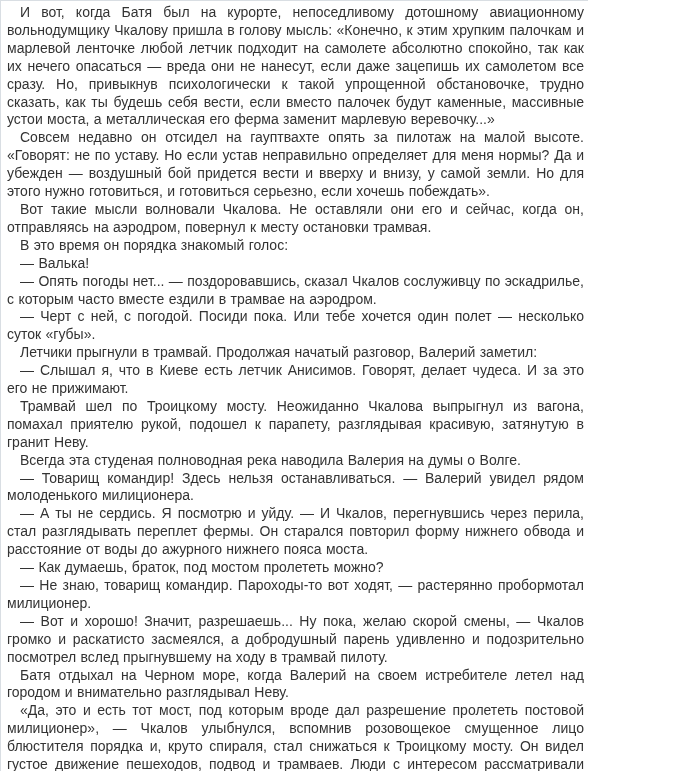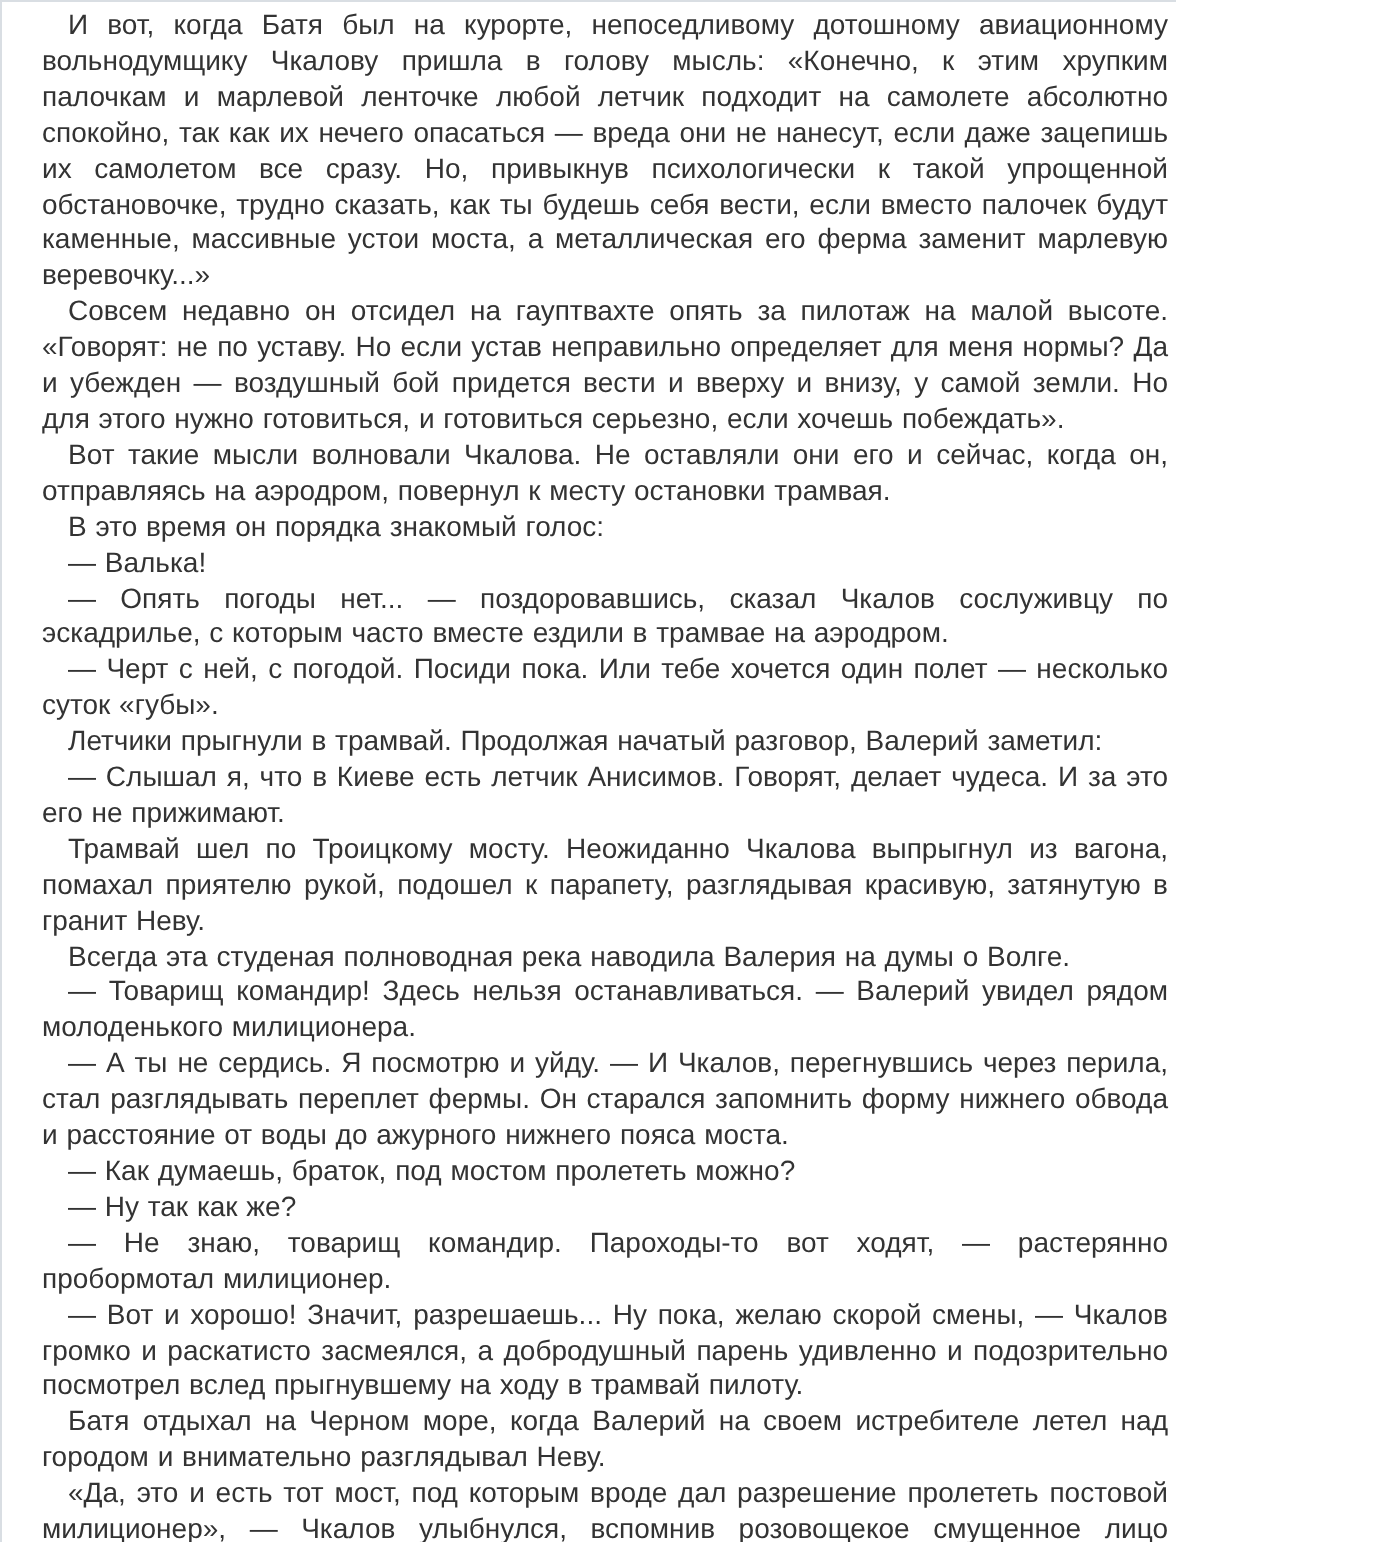--- a/index.html
+++ b/index.html
@@ -8,21 +8,21 @@
     background: #ffffff;
   }
   .page {
     position: relative;
     width: 588px;
     height: 771px;
     box-sizing: border-box;
     background: #ffffff;
     border-top: 1px solid #d9dee3;
     border-left: 1px solid #d9dee3;
-    padding: 3px 4px 0 20px;
+    padding: 3px 4px 0 6px;
     overflow: hidden;
   }
   .text-content p {
     margin: 0;
     padding: 0;
     text-indent: 13px;
     text-align: justify;
     font-family: "Liberation Sans", sans-serif;
     font-size: 14px;
     line-height: 17.9px;
@@ -40,21 +40,20 @@
     <p>Вот такие мысли волновали Чкалова. Не оставляли они его и сейчас, когда он, отправляясь на аэродром, повернул к месту остановки трамвая.</p>
     <p>В это время он порядка знакомый голос:</p>
     <p>— Валька!</p>
     <p>— Опять погоды нет... — поздоровавшись, сказал Чкалов сослуживцу по эскадрилье, с которым часто вместе ездили в трамвае на аэродром.</p>
     <p>— Черт с ней, с погодой. Посиди пока. Или тебе хочется один полет — несколько суток «губы».</p>
     <p>Летчики прыгнули в трамвай. Продолжая начатый разговор, Валерий заметил:</p>
     <p>— Слышал я, что в Киеве есть летчик Анисимов. Говорят, делает чудеса. И за это его не прижимают.</p>
     <p>Трамвай шел по Троицкому мосту. Неожиданно Чкалова выпрыгнул из вагона, помахал приятелю рукой, подошел к парапету, разглядывая красивую, затянутую в гранит Неву.</p>
     <p>Всегда эта студеная полноводная река наводила Валерия на думы о Волге.</p>
     <p>— Товарищ командир! Здесь нельзя останавливаться. — Валерий увидел рядом молоденького милиционера.</p>
-    <p>— А ты не сердись. Я посмотрю и уйду. — И Чкалов, перегнувшись через перила, стал разглядывать переплет фермы. Он старался запомнить форму нижнего обвода и расстояние от воды до ажурного нижнего пояса моста.</p>
+    <p>— А ты не сердись. Я посмотрю и уйду. — И Чкалов, перегнувшись через перила, стал разглядывать переплет фермы. Он старался повторил форму нижнего обвода и расстояние от воды до ажурного нижнего пояса моста.</p>
     <p>— Как думаешь, браток, под мостом пролететь можно?</p>
-    <p>— Ну так как же?</p>
     <p>— Не знаю, товарищ командир. Пароходы-то вот ходят, — растерянно пробормотал милиционер.</p>
     <p>— Вот и хорошо! Значит, разрешаешь... Ну пока, желаю скорой смены, — Чкалов громко и раскатисто засмеялся, а добродушный парень удивленно и подозрительно посмотрел вслед прыгнувшему на ходу в трамвай пилоту.</p>
     <p>Батя отдыхал на Черном море, когда Валерий на своем истребителе летел над городом и внимательно разглядывал Неву.</p>
     <p>«Да, это и есть тот мост, под которым вроде дал разрешение пролететь постовой милиционер», — Чкалов улыбнулся, вспомнив розовощекое смущенное лицо блюстителя порядка и, круто спираля, стал снижаться к Троицкому мосту. Он видел густое движение пешеходов, подвод и трамваев. Люди с интересом рассматривали самолет, крутившийся буквально над их головами.</p>
   </div>
 </div>
 
 </body></html>

